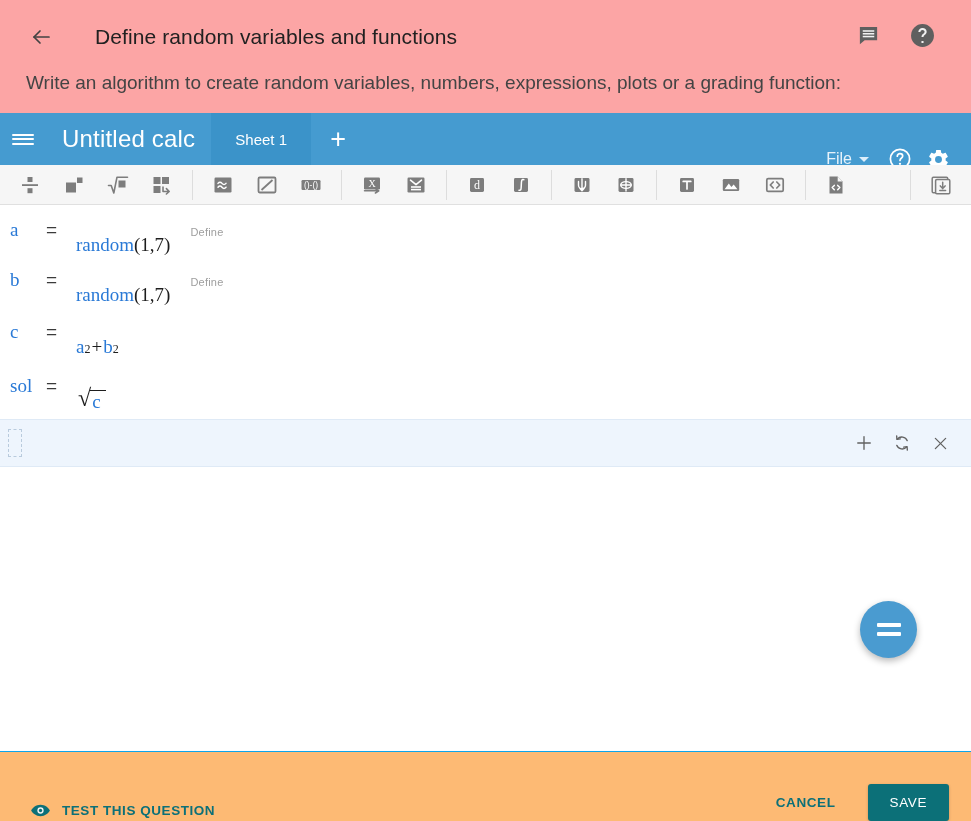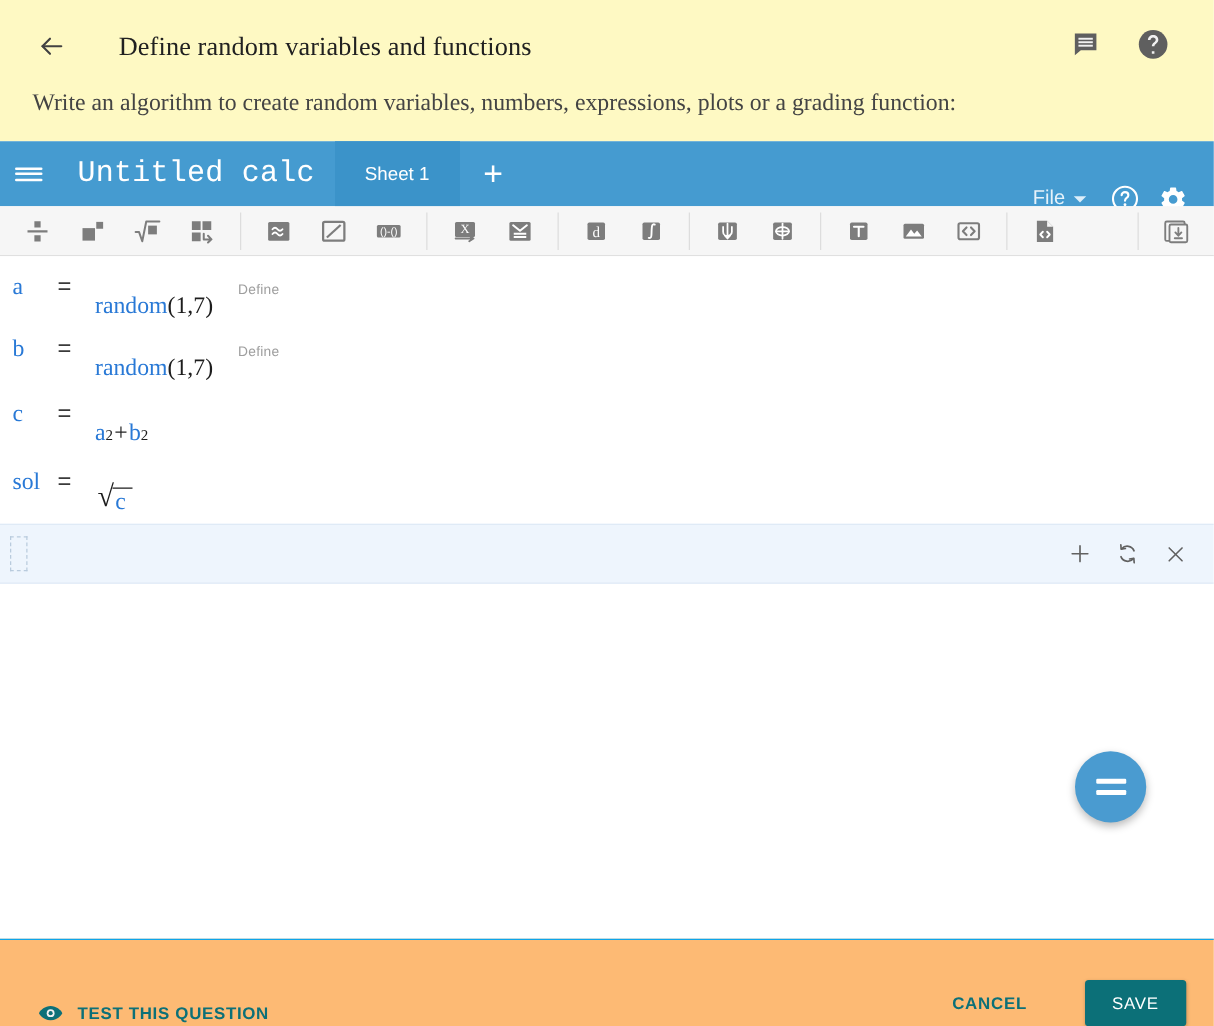--- a/index.html
+++ b/index.html
@@ -19,25 +19,24 @@
     position: relative;
     width: 971px;
     height: 821px;
     background: #ffffff;
     display: flex;
     flex-direction: column;
   }
 
   
   .top-header {
-    background: #fef9c3;
+    background: #fca5a5;
     height: 113px;
     flex: 0 0 113px;
     position: relative;
-    font-family: Liberation Serif, serif;
   }
   .back-arrow {
     position: absolute;
     left: 26px;
     top: 22px;
     width: 30px;
     height: 30px;
     color: #424242;
     cursor: pointer;
     display: flex;
@@ -106,21 +105,20 @@
     border-radius: 1px;
   }
   .calc-title {
     color: #ffffff;
     font-size: 24px;
     display: flex;
     align-items: center;
     padding: 0 16px 0 16px;
     letter-spacing: .2px;
     white-space: nowrap;
-    font-family: Liberation Mono, monospace;
   }
   .sheet-tab {
     background: #3b93c9;
     color: #ffffff;
     font-size: 15px;
     display: flex;
     align-items: center;
     padding: 0 24px;
     cursor: pointer;
     white-space: nowrap;
@@ -365,21 +363,21 @@
     font-size: 13.5px;
     font-weight: bold;
     letter-spacing: .55px;
     cursor: pointer;
   }
   .bottom-right {
     position: absolute;
     right: 22px;
     display: flex;
     align-items: center;
-    gap: 34px;
+    gap: 20px;
   }
   .btn-cancel {
     color: #0c7078;
     font-size: 13.5px;
     font-weight: bold;
     letter-spacing: .6px;
     background: none;
     border: none;
     cursor: pointer;
     padding: 10px 12px;

